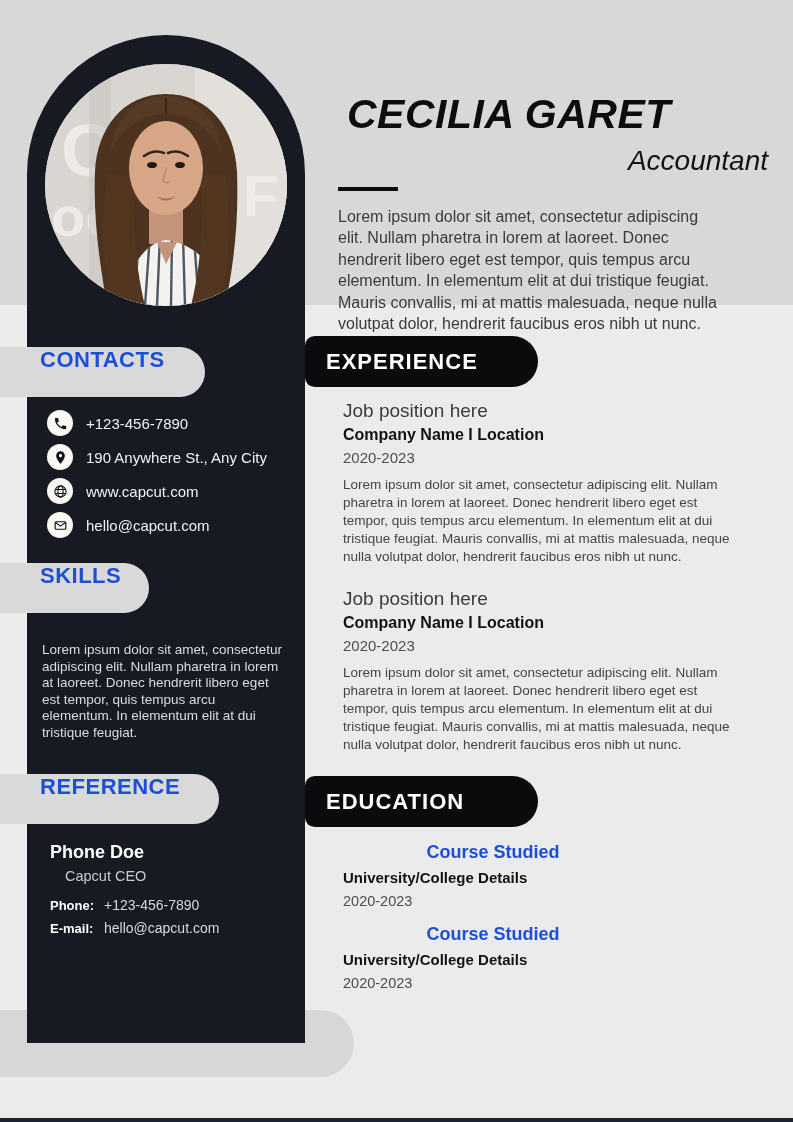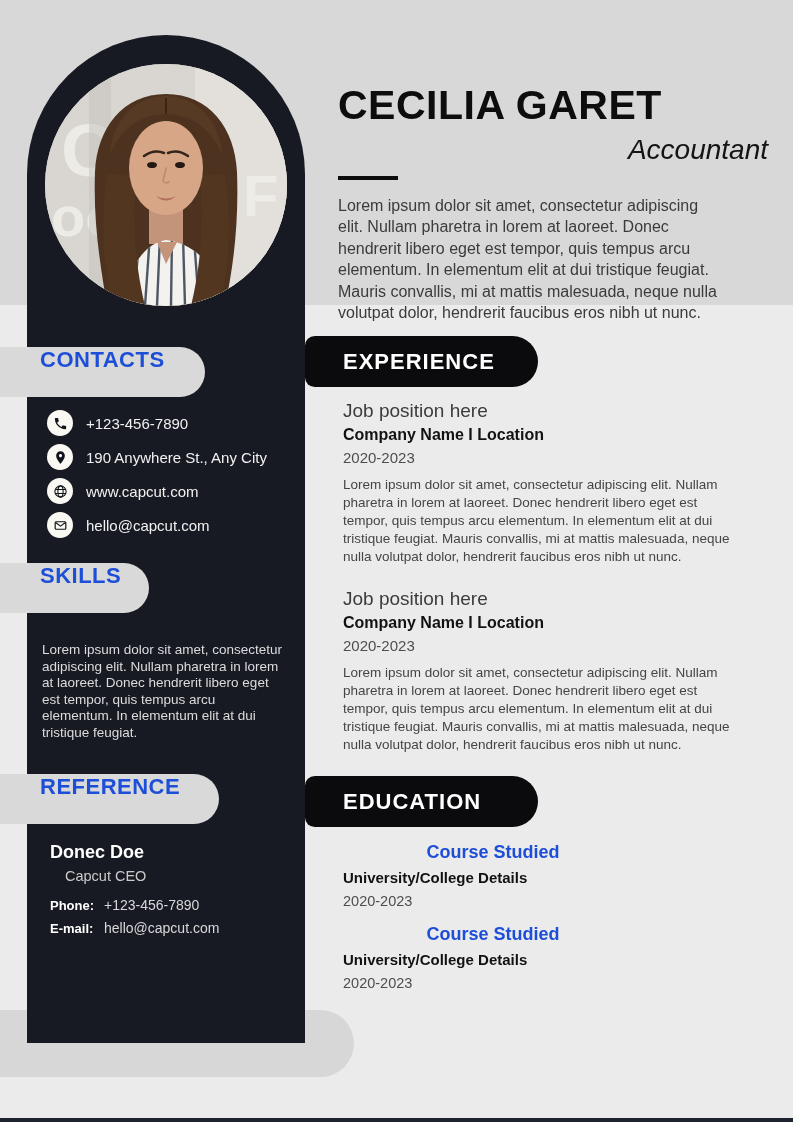--- a/index.html
+++ b/index.html
@@ -22,21 +22,21 @@
   .photo svg{display:block;width:100%;height:100%;}
   
   .gray-pill{position:absolute;left:0;height:50px;background:#d9d9d9;
     border-radius:0 25px 25px 0;display:flex;align-items:flex-start;padding-left:40px;
     font-weight:bold;font-size:22px;letter-spacing:.5px;color:#1d4ed8;}
   .contacts-pill{top:347px;width:205px;}
   .skills-pill{top:563px;width:149px;}
   .reference-pill{top:774px;width:219px;}
   
   .black-pill{position:absolute;left:305px;width:233px;height:51px;background:#0b0b0d;
-    border-radius:10px 26px 26px 10px;display:flex;align-items:center;padding-left:38px;
+    border-radius:10px 26px 26px 10px;display:flex;align-items:center;padding-left:21px;
     font-weight:bold;font-size:22px;letter-spacing:1px;color:#ffffff;}
   .experience-pill{top:336px;}
   .education-pill{top:776px;}
   
   .contact-list{position:absolute;left:47px;top:410px;width:252px;list-style:none;margin:0;padding:0;}
   .contact-row{display:flex;align-items:center;gap:13px;height:26px;margin-bottom:8px;}
   .contact-icon{flex:0 0 26px;width:26px;height:26px;border-radius:50%;background:#faf8f2;
     display:flex;align-items:center;justify-content:center;color:#10131a;}
   .contact-icon svg{width:15px;height:15px;display:block;}
   .contact-text{font-size:15px;color:#f1f1f1;white-space:nowrap;}
@@ -45,21 +45,21 @@
     font-size:13.5px;line-height:16.5px;color:#dcdcde;}
   
   .ref-block{position:absolute;left:50px;top:842px;width:235px;}
   .ref-name{font-size:18px;font-weight:bold;color:#ffffff;margin:0 0 5px 0;}
   .ref-role{font-size:14.5px;color:#cbcbcd;margin:0 0 13px 15px;}
   .ref-row{display:flex;align-items:baseline;margin-bottom:7px;}
   .ref-label{width:54px;font-size:13px;font-weight:bold;color:#ffffff;}
   .ref-value{font-size:14px;color:#d8d8da;}
   
   .name-block{position:absolute;left:338px;top:84px;width:430px;}
-  .person-name{margin:0;font-size:41px;font-weight:bold;letter-spacing:.5px;color:#0d0d0d;line-height:1.05;}
+  .person-name{margin:9px;font-size:41px;font-weight:bold;letter-spacing:.5px;color:#0d0d0d;line-height:1.05;font-style:italic;}
   .person-title{margin:7px 0 0 0;font-size:28px;font-style:italic;font-weight:normal;color:#141414;text-align:right;}
   .title-underline{width:60px;height:3.5px;background:#0d0d0d;margin-top:10px;}
   .summary{margin:15px 0 0 0;width:388px;font-size:16px;line-height:21.5px;color:#3b3b3b;}
   
   .xp-entry{position:absolute;left:343px;width:394px;}
   .xp-1{top:400px;} .xp-2{top:588px;}
   .xp-pos{margin:0 0 4px 0;font-size:19px;color:#3c3c3c;}
   .xp-co{margin:0 0 5px 0;font-size:16px;font-weight:bold;color:#121212;}
   .xp-date{margin:0 0 10px 0;font-size:15px;color:#4e4e4e;}
   .xp-desc{margin:0;font-size:13.5px;line-height:18px;color:#454545;}
@@ -168,21 +168,21 @@
 
   <div class="gray-pill skills-pill">
     <span>SKILLS</span>
   </div>
   <p class="skills-text">Lorem ipsum dolor sit amet, consectetur adipiscing elit. Nullam pharetra in lorem at laoreet. Donec hendrerit libero eget est tempor, quis tempus arcu elementum. In elementum elit at dui tristique feugiat.</p>
 
   <div class="gray-pill reference-pill">
     <span>REFERENCE</span>
   </div>
   <div class="ref-block">
-    <p class="ref-name">Donec Doe</p>
+    <p class="ref-name">Phone Doe</p>
     <p class="ref-role">Capcut CEO</p>
     <div class="ref-row">
       <span class="ref-label">Phone:</span>
       <span class="ref-value">+123-456-7890</span>
     </div>
     <div class="ref-row">
       <span class="ref-label">E-mail:</span>
       <span class="ref-value">hello@capcut.com</span>
     </div>
   </div>

